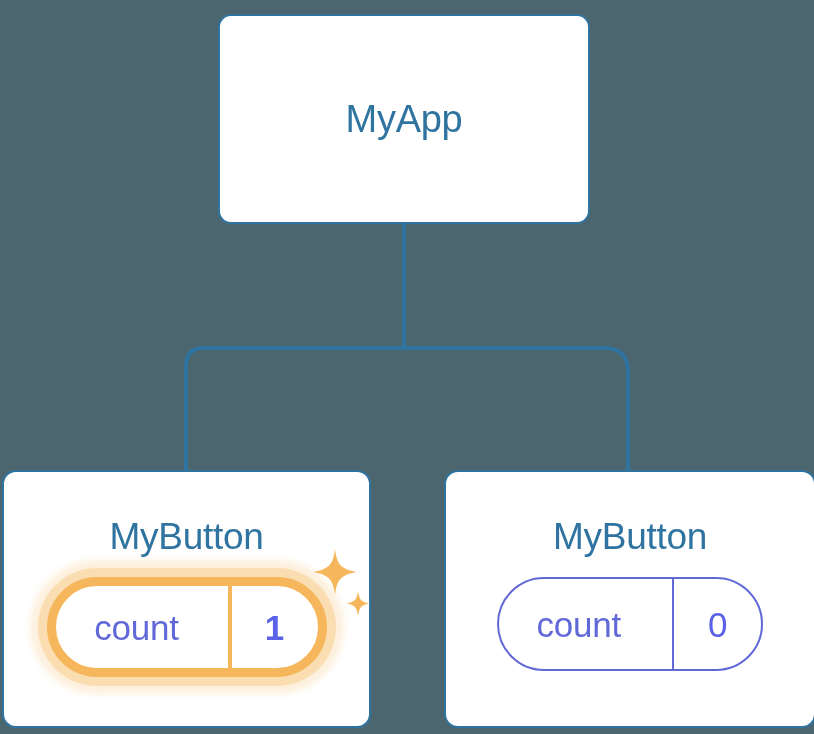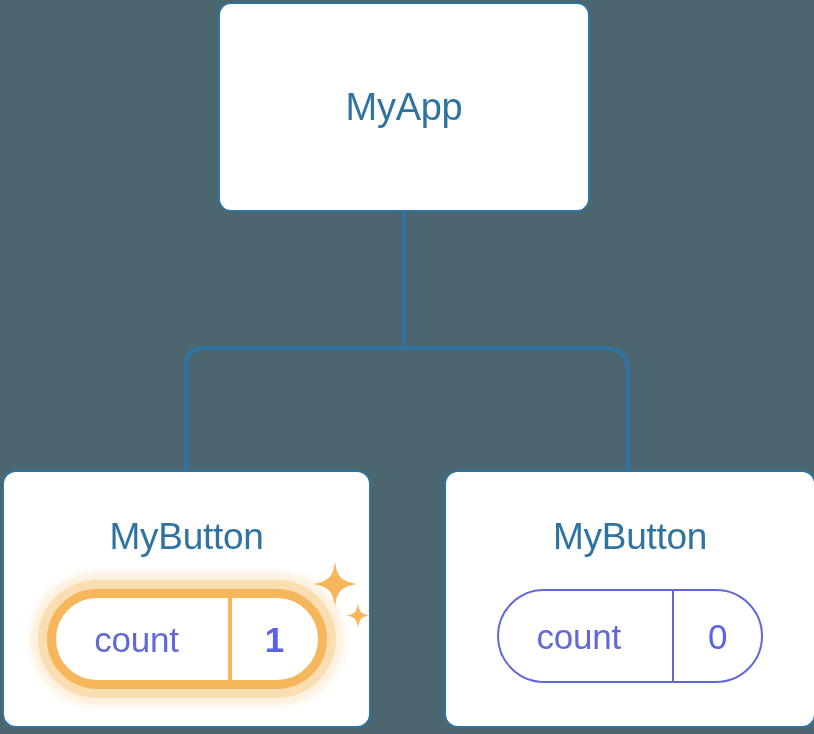--- a/index.html
+++ b/index.html
@@ -49,21 +49,21 @@
     font-size: 37px;
     font-weight: 400;
     letter-spacing: -0.3px;
     white-space: nowrap;
     line-height: 1;
   }
 
   
   #node-root {
     left: 218px;
-    top: 2px;
+    top: 14px;
     width: 372px;
     height: 210px;
     justify-content: center;
   }
   #node-root .node-title { font-size: 38px; }
 
   
   #node-child-0 {
     left: 2px;
     top: 470px;
@@ -79,21 +79,21 @@
     height: 258px;
     border-radius: 14px;
     justify-content: flex-start;
   }
   #node-child-0 .node-title { margin-top: 46px; }
   #node-child-1 .node-title { margin-top: 46px; }
 
   
   .pill-wrap {
     position: relative;
-    margin-top: 34px;
+    margin-top: 22px;
     display: flex;
     align-items: flex-end;
     justify-content: center;
   }
   .pill {
     position: relative;
     display: flex;
     align-items: stretch;
     box-sizing: border-box;
     border-radius: 999px;

